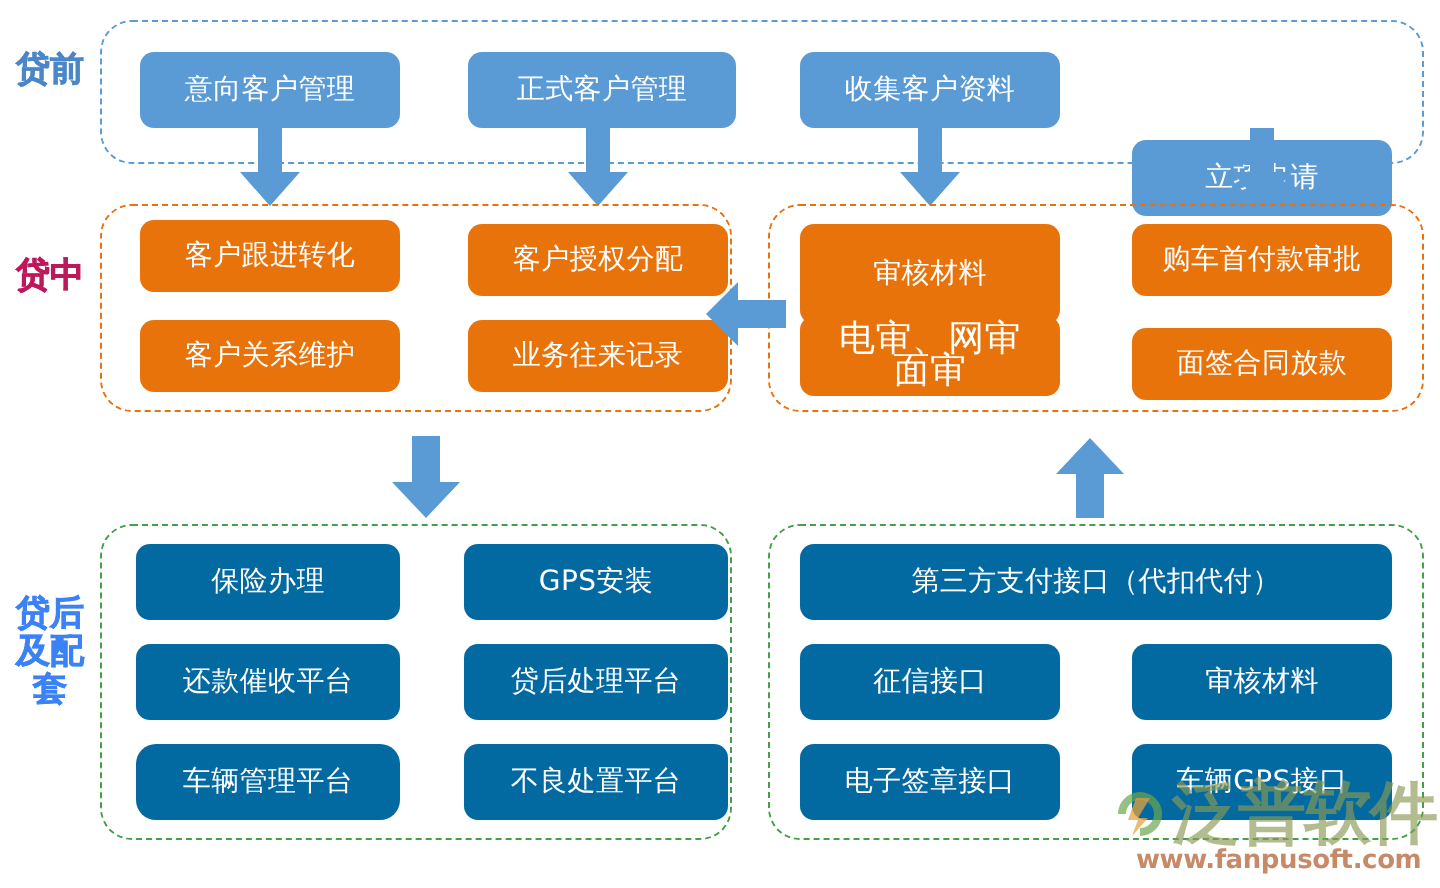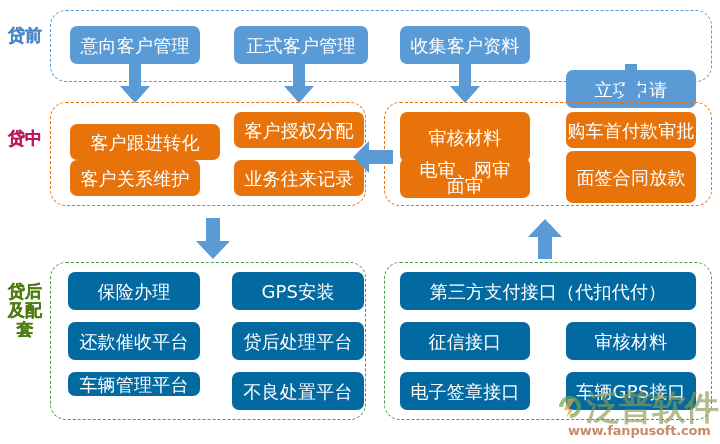--- a/index.html
+++ b/index.html
@@ -30,42 +30,42 @@
     text-align: center;
     font-weight: bold;
     font-size: 17px;
     line-height: 19px;
     letter-spacing: 0px;
     word-break: break-all;
     -webkit-text-stroke: 0.3px currentColor;
   }
   .stage-label.pre   { color: #4a86c8; top: 26px; }
   .stage-label.mid   { color: #be185d; top: 129px; }
-  .stage-label.post  { color: #4d7c0f; top: 282px; text-align: center; }
+  .stage-label.post  { color: #3b82f6; top: 298px; text-align: center; }
 
   
   .zone {
     position: absolute;
     border-style: dashed;
     border-width: 1.5px;
     border-radius: 16px;
     box-sizing: border-box;
     background: transparent;
   }
   .zone.blue  { border-color: #5b9bd5; }
   .zone.orange{ border-color: #e8730b; }
   .zone.green { border-color: #43a047; }
 
   
   .node {
     position: absolute;
     box-sizing: border-box;
     border-radius: 7px;
     color: #ffffff;
-    font-size: 18px;
+    font-size: 14px;
     line-height: 17px;
     display: flex;
     align-items: center;
     justify-content: center;
     text-align: center;
     white-space: pre-line;
     letter-spacing: 0.2px;
   }
   .node.blue  { background: #5b9bd5; }
   .node.orange{ background: #e8730b; }
@@ -146,32 +146,32 @@
       </svg>
   </div>
   <div class="arrow" style="left:615px; top:64px;">
     <svg width="32" height="40" viewBox="0 0 32 40">
         <polygon points="10,0 22,0 22,22 31,22 16,39 1,22 10,22" fill="#5b9bd5"></polygon>
       </svg>
   </div>
 
   <div class="zone orange" style="left:50px; top:102px; width:316px; height:104px;"></div>
 
-  <div class="node orange" style="left:70px; top:124px; width:150px; height:36px;">客户跟进转化</div>
+  <div class="node orange" style="left:70px; top:110px; width:130px; height:36px;">客户跟进转化</div>
   <div class="node orange" style="left:234px; top:112px; width:130px; height:36px;">客户授权分配</div>
   <div class="node orange" style="left:70px; top:160px; width:130px; height:36px;">客户关系维护</div>
   <div class="node orange" style="left:234px; top:160px; width:130px; height:36px;">业务往来记录</div>
 
   <div class="zone orange" style="left:384px; top:102px; width:328px; height:104px;"></div>
 
   <div class="node orange" style="left:400px; top:112px; width:130px; height:50px;">审核材料</div>
   <div class="node orange" style="left:566px; top:112px; width:130px; height:36px;">购车首付款审批</div>
   <div class="node orange" style="left:400px; top:158px; width:130px; height:40px; font-size:18px; line-height:16px;">电审、网审
 面审</div>
-  <div class="node orange" style="left:566px; top:151px; width:130px; height:52px;">面签合同放款</div>
+  <div class="node orange" style="left:566px; top:164px; width:130px; height:36px;">面签合同放款</div>
 
   <div class="arrow" style="left:352px; top:140px;">
     <svg width="42" height="34" viewBox="0 0 42 34">
         <polygon points="41,10 17,10 17,1 1,17 17,33 17,24 41,24" fill="#5b9bd5"></polygon>
       </svg>
   </div>
 
   <div class="arrow" style="left:195px; top:218px;">
     <svg width="36" height="42" viewBox="0 0 36 42">
         <polygon points="11,0 25,0 25,23 35,23 18,41 1,23 11,23" fill="#5b9bd5"></polygon>
@@ -183,21 +183,21 @@
         <polygon points="18,1 35,19 25,19 25,41 11,41 11,19 1,19" fill="#5b9bd5"></polygon>
       </svg>
   </div>
 
   <div class="zone green" style="left:50px; top:262px; width:316px; height:158px;"></div>
 
   <div class="node green" style="left:68px; top:272px; width:132px; height:38px;">保险办理</div>
   <div class="node green" style="left:232px; top:272px; width:132px; height:38px;">GPS安装</div>
   <div class="node green" style="left:68px; top:322px; width:132px; height:38px;">还款催收平台</div>
   <div class="node green" style="left:232px; top:322px; width:132px; height:38px;">贷后处理平台</div>
-  <div class="node green" style="left:68px; top:372px; width:132px; height:24px;">车辆管理平台</div>
+  <div class="node green" style="left:68px; top:372px; width:132px; height:38px;border-radius:10px;">车辆管理平台</div>
   <div class="node green" style="left:232px; top:372px; width:132px; height:38px;">不良处置平台</div>
 
   <div class="zone green" style="left:384px; top:262px; width:328px; height:158px;"></div>
 
   <div class="node green" style="left:400px; top:272px; width:296px; height:38px;">第三方支付接口（代扣代付）</div>
   <div class="node green" style="left:400px; top:322px; width:130px; height:38px;">征信接口</div>
   <div class="node green" style="left:566px; top:322px; width:130px; height:38px;">审核材料</div>
   <div class="node green" style="left:400px; top:372px; width:130px; height:38px;">电子签章接口</div>
   <div class="node green" style="left:566px; top:372px; width:130px; height:38px;">车辆GPS接口</div>
 

